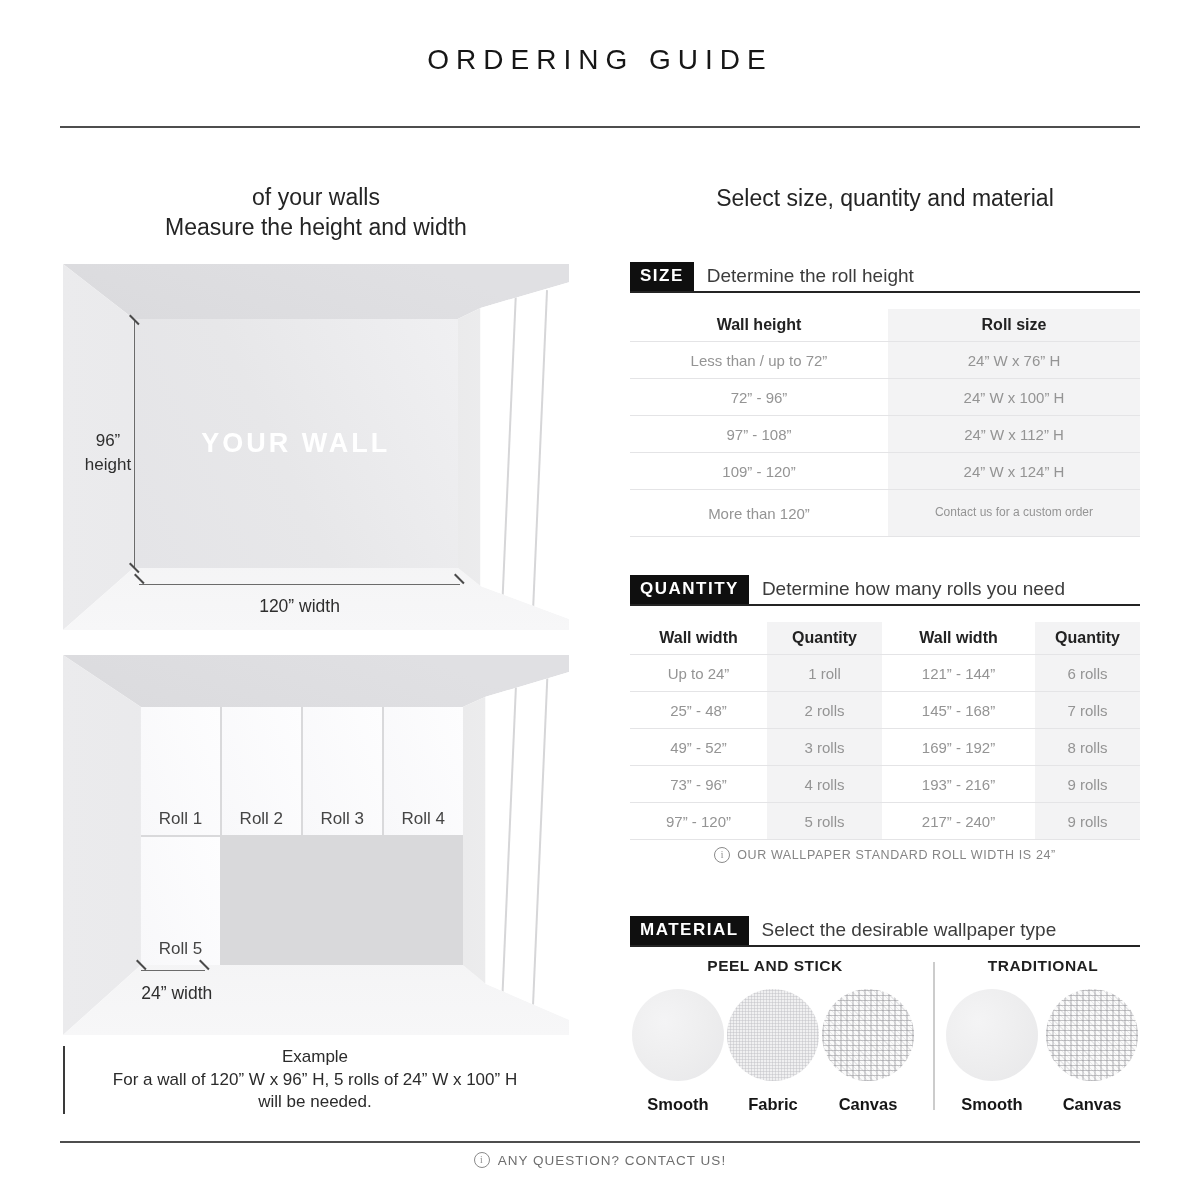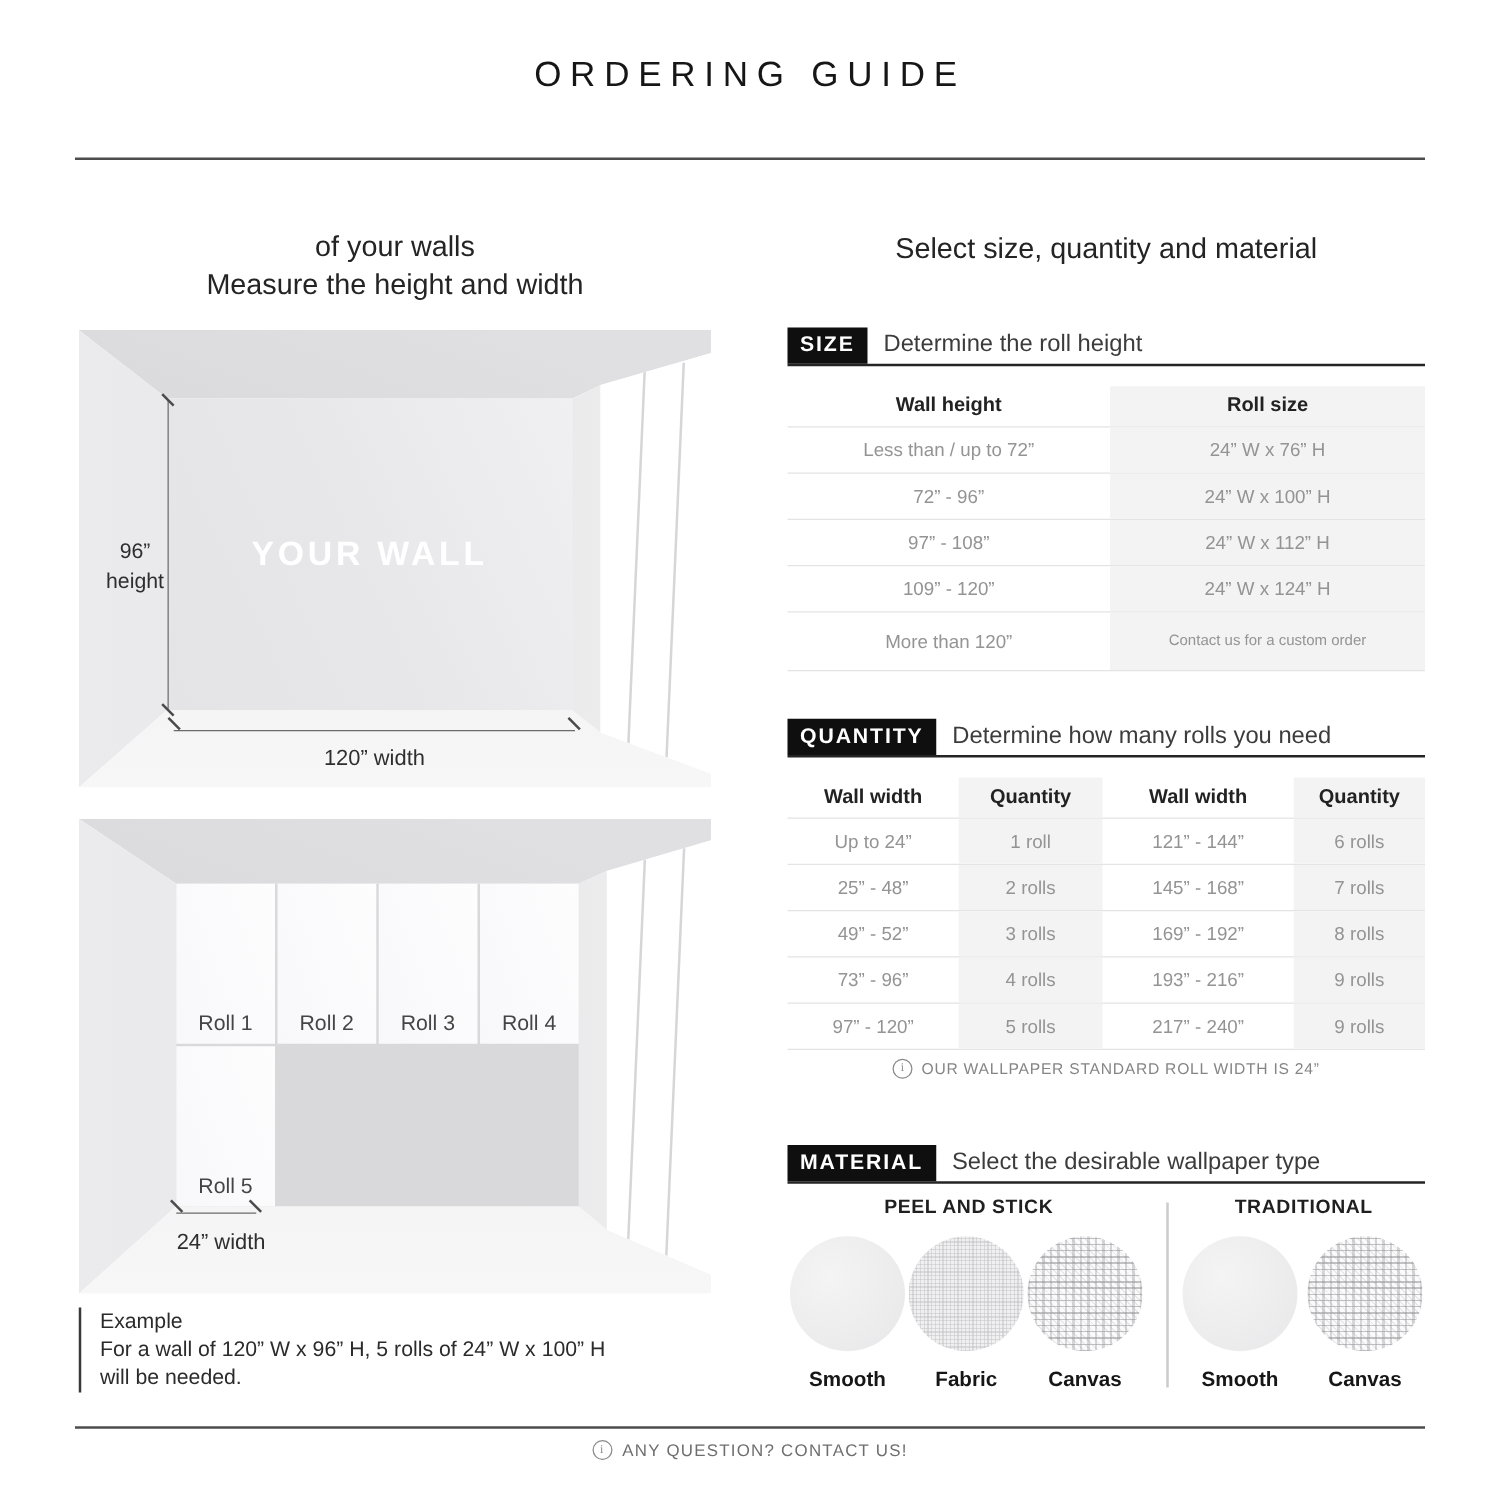--- a/index.html
+++ b/index.html
@@ -68,21 +68,21 @@
   .room1 .dim-v{left:14%;top:15.2%;height:67.6%;}
   .room1 .dim-h{left:15%;width:63.5%;top:87.5%;}
   .room2 .dim-h{left:15.4%;width:12.6%;top:83%;}
   .dimlab{position:absolute;color:#2e2e2e;}
   .room1 .dimlab-v{left:0;top:45%;width:90px;text-align:center;font-size:17px;line-height:24px;}
   .room1 .dimlab-h{left:15%;width:63.5%;top:90.8%;text-align:center;font-size:17.5px;}
   .room2 .dimlab-h{left:14.5%;width:16%;top:86.2%;text-align:center;font-size:17.5px;}
 
   
   .example{position:absolute;left:63px;top:1046px;width:470px;border-left:2.5px solid #3a3a3a;
-           padding-left:15px;font-size:17px;line-height:22.5px;color:#2b2b2b;}
+           padding-left:15px;font-size:17px;line-height:22.5px;color:#2b2b2b;text-align:center;}
 
   
   .sec-header{position:absolute;left:630px;width:510px;height:28px;display:flex;align-items:center;
               border-bottom:2px solid #242424;padding-bottom:1px;}
   .badge{background:var(--badge-bg,#0f0f0f);color:#fff;font-weight:bold;font-size:17px;
          letter-spacing:1.5px;padding:3px 10px 4px 10px;line-height:22px;}
   .sec-title{margin-left:13px;font-size:19px;color:#3c3c3c;}
   .sec-header.size{top:262px;}
   .sec-header.quantity{top:575px;}
   .sec-header.material{top:916px;}

